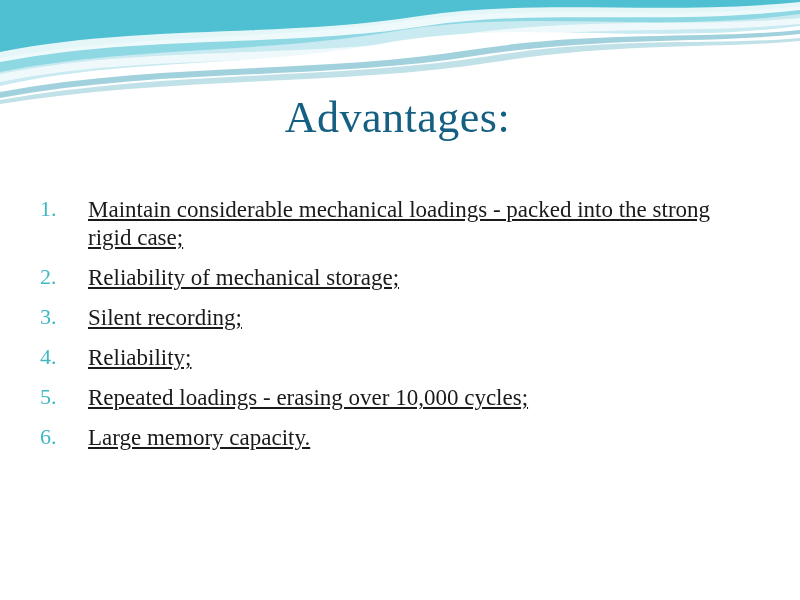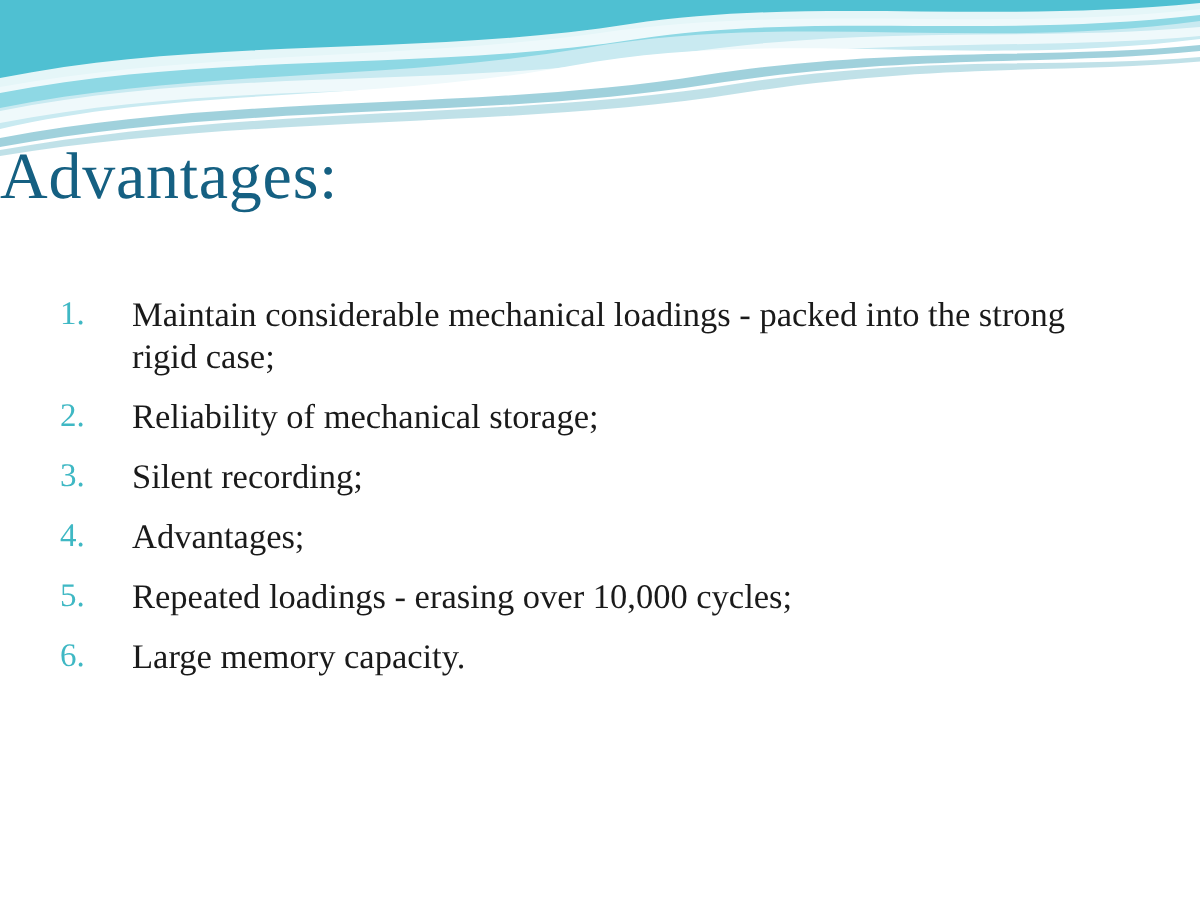--- a/index.html
+++ b/index.html
@@ -26,25 +26,26 @@
     left: 0;
     width: 800px;
     height: 110px;
     pointer-events: none;
   }
   .title {
     position: absolute;
     left: 0;
     top: 92px;
     width: 759px;
-    text-align: left;
+    text-align: center;
     font-family: "Liberation Serif", serif;
     font-size: 44px;
     color: #156082;
     letter-spacing: 0.5px;
+    padding-left: 18px;
   }
   .content {
     position: absolute;
     left: 36px;
     top: 196px;
     width: 730px;
   }
   ol.bullets {
     margin: 0;
     padding: 0;
@@ -65,20 +66,21 @@
     width: 52px;
     color: #3fb8c4;
     font-size: 22px;
     text-align: left;
     padding-left: 4px;
     box-sizing: border-box;
   }
   .txt {
     flex: 1 1 auto;
     max-width: 670px;
+    text-decoration: underline;
   }
 </style>
 </head>
 <body>
 
 <div class="slide">
 
   <svg class="decor" viewBox="0 0 800 110" preserveAspectRatio="none">
     <path d="M0,0 L800,0 L800,26 C640,46 520,18 380,44 C250,68 120,58 0,86 Z" fill="#c9eaf1"></path>
     <path d="M0,0 L800,0 L800,14 C650,34 530,8 390,32 C260,54 130,46 0,72 Z" fill="#8ed8e4"></path>
@@ -100,21 +102,21 @@
       <li>
         <span class="num">2.</span>
         <span class="txt">Reliability of mechanical storage;</span>
       </li>
       <li>
         <span class="num">3.</span>
         <span class="txt">Silent recording;</span>
       </li>
       <li>
         <span class="num">4.</span>
-        <span class="txt">Advantages;</span>
+        <span class="txt">Reliability;</span>
       </li>
       <li>
         <span class="num">5.</span>
         <span class="txt">Repeated loadings - erasing over 10,000 cycles;</span>
       </li>
       <li>
         <span class="num">6.</span>
         <span class="txt">Large memory capacity.</span>
       </li>
     </ol>

